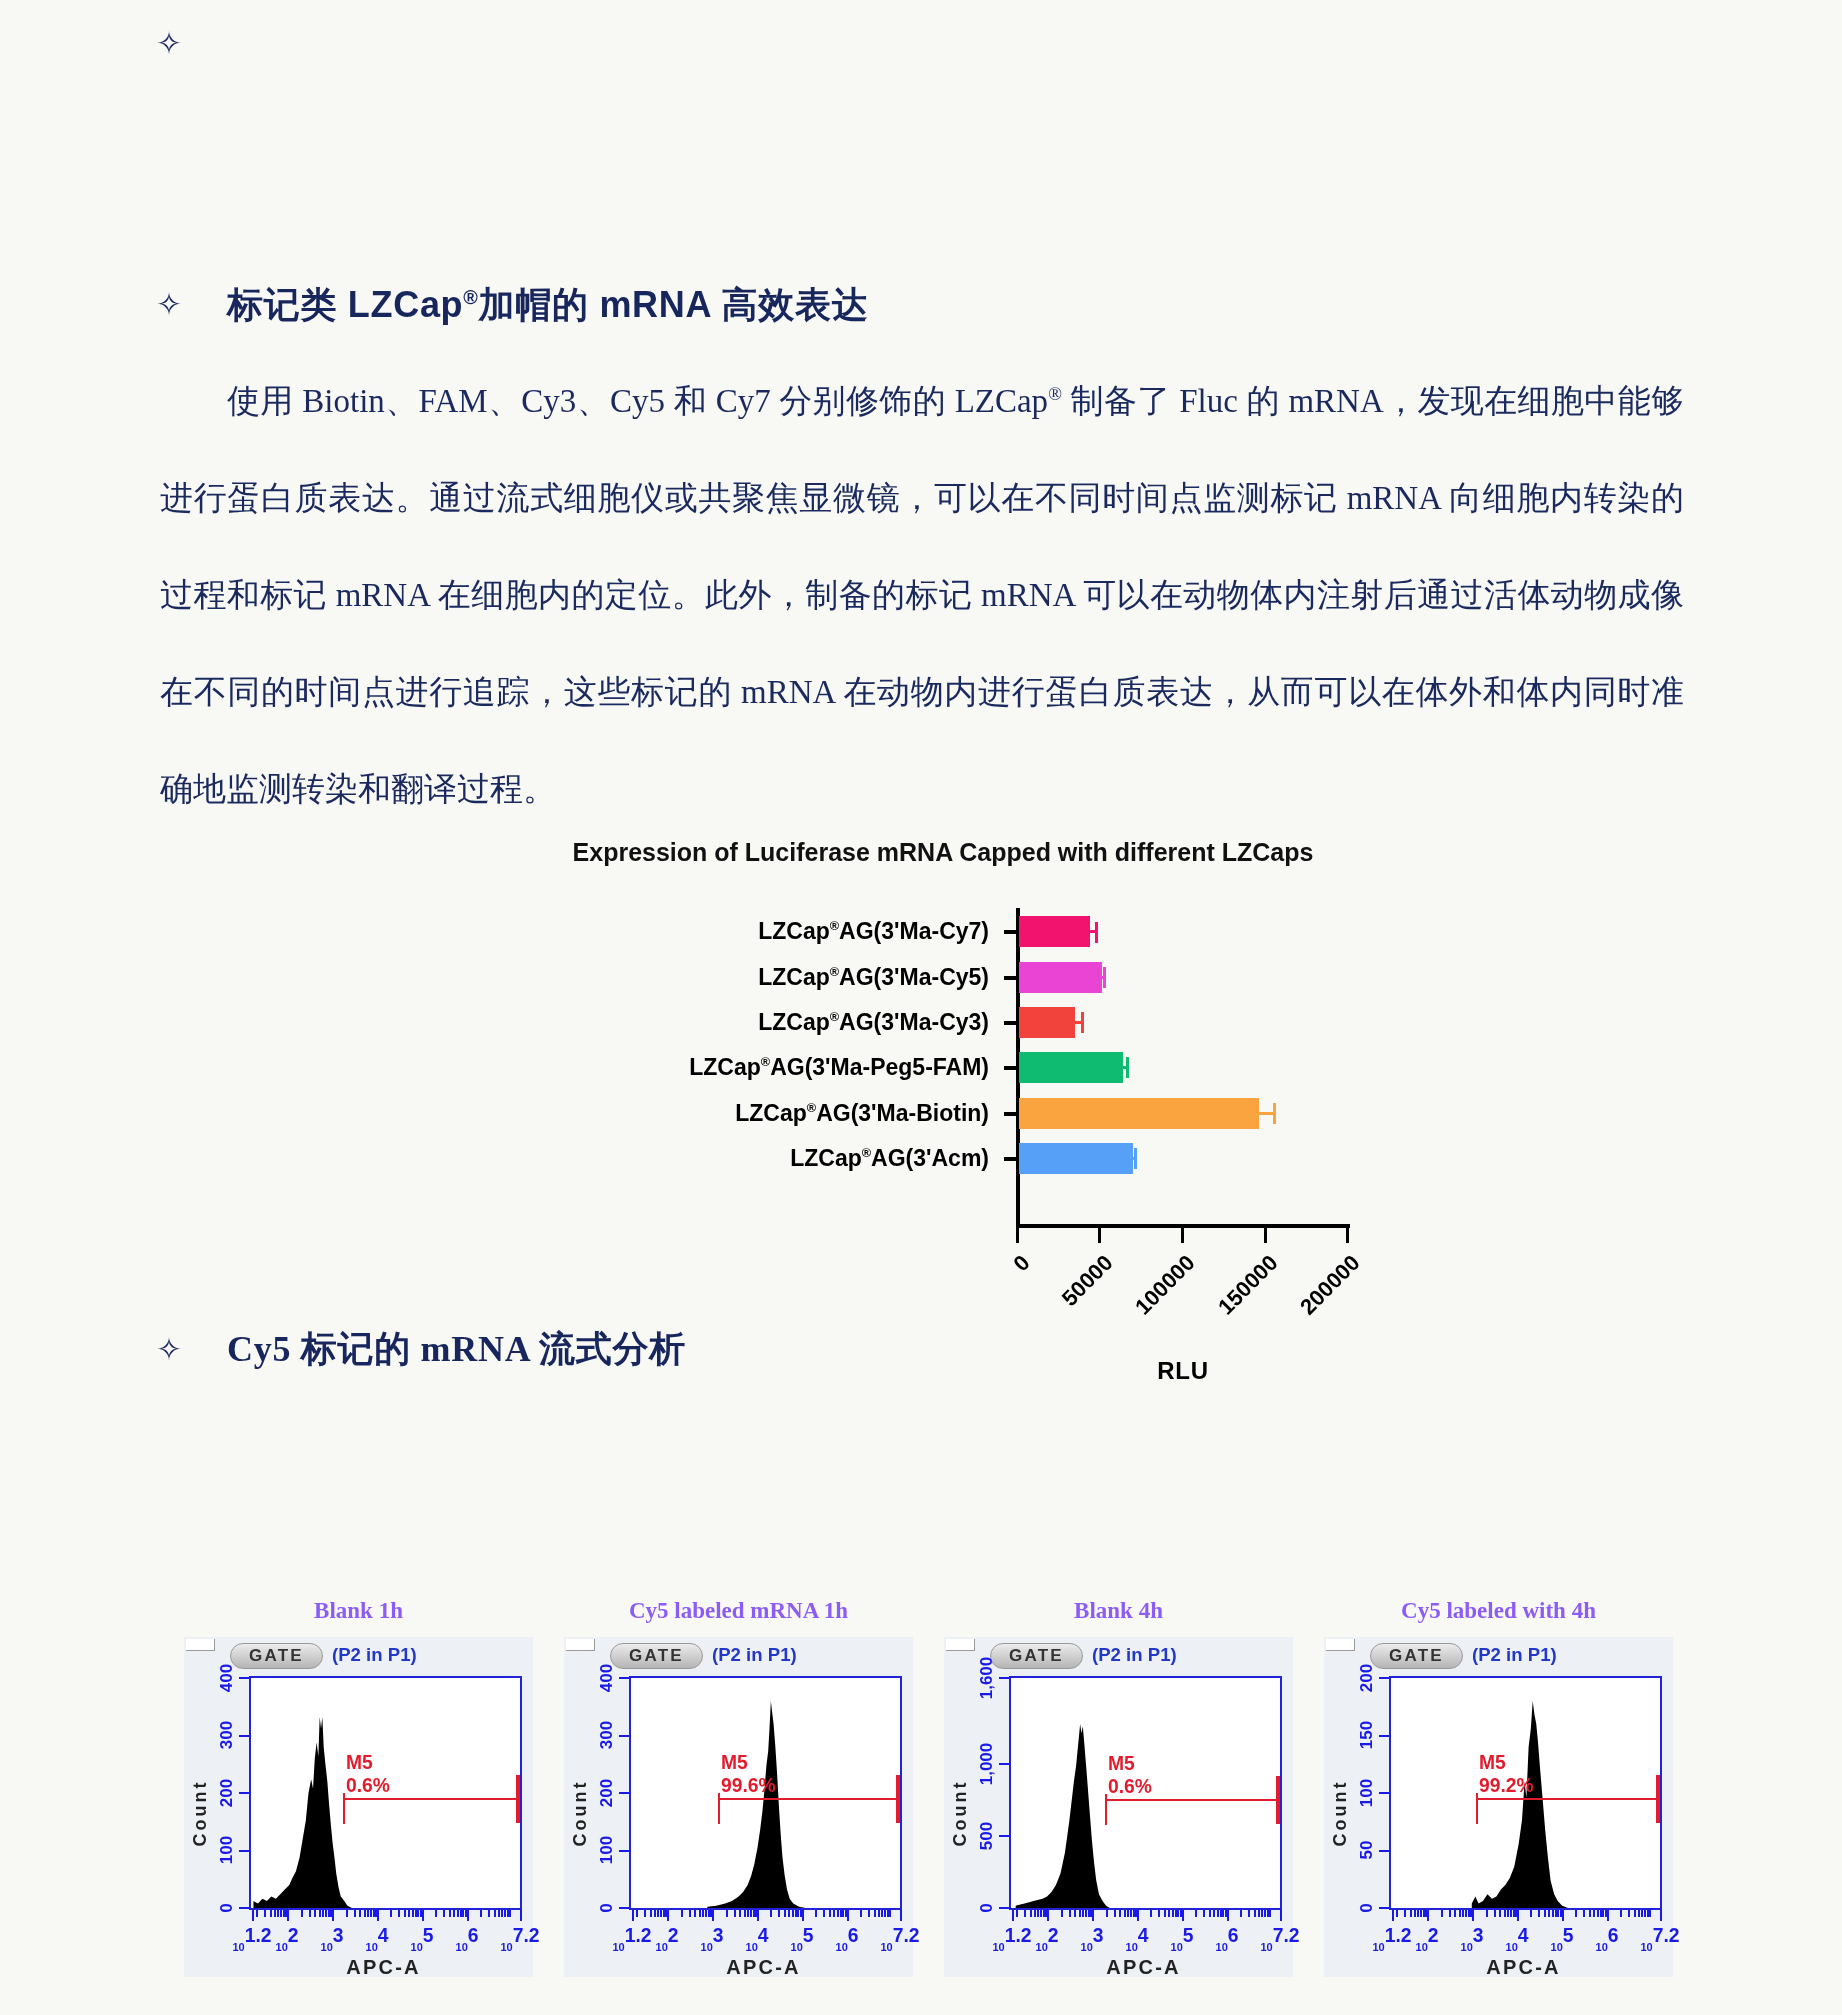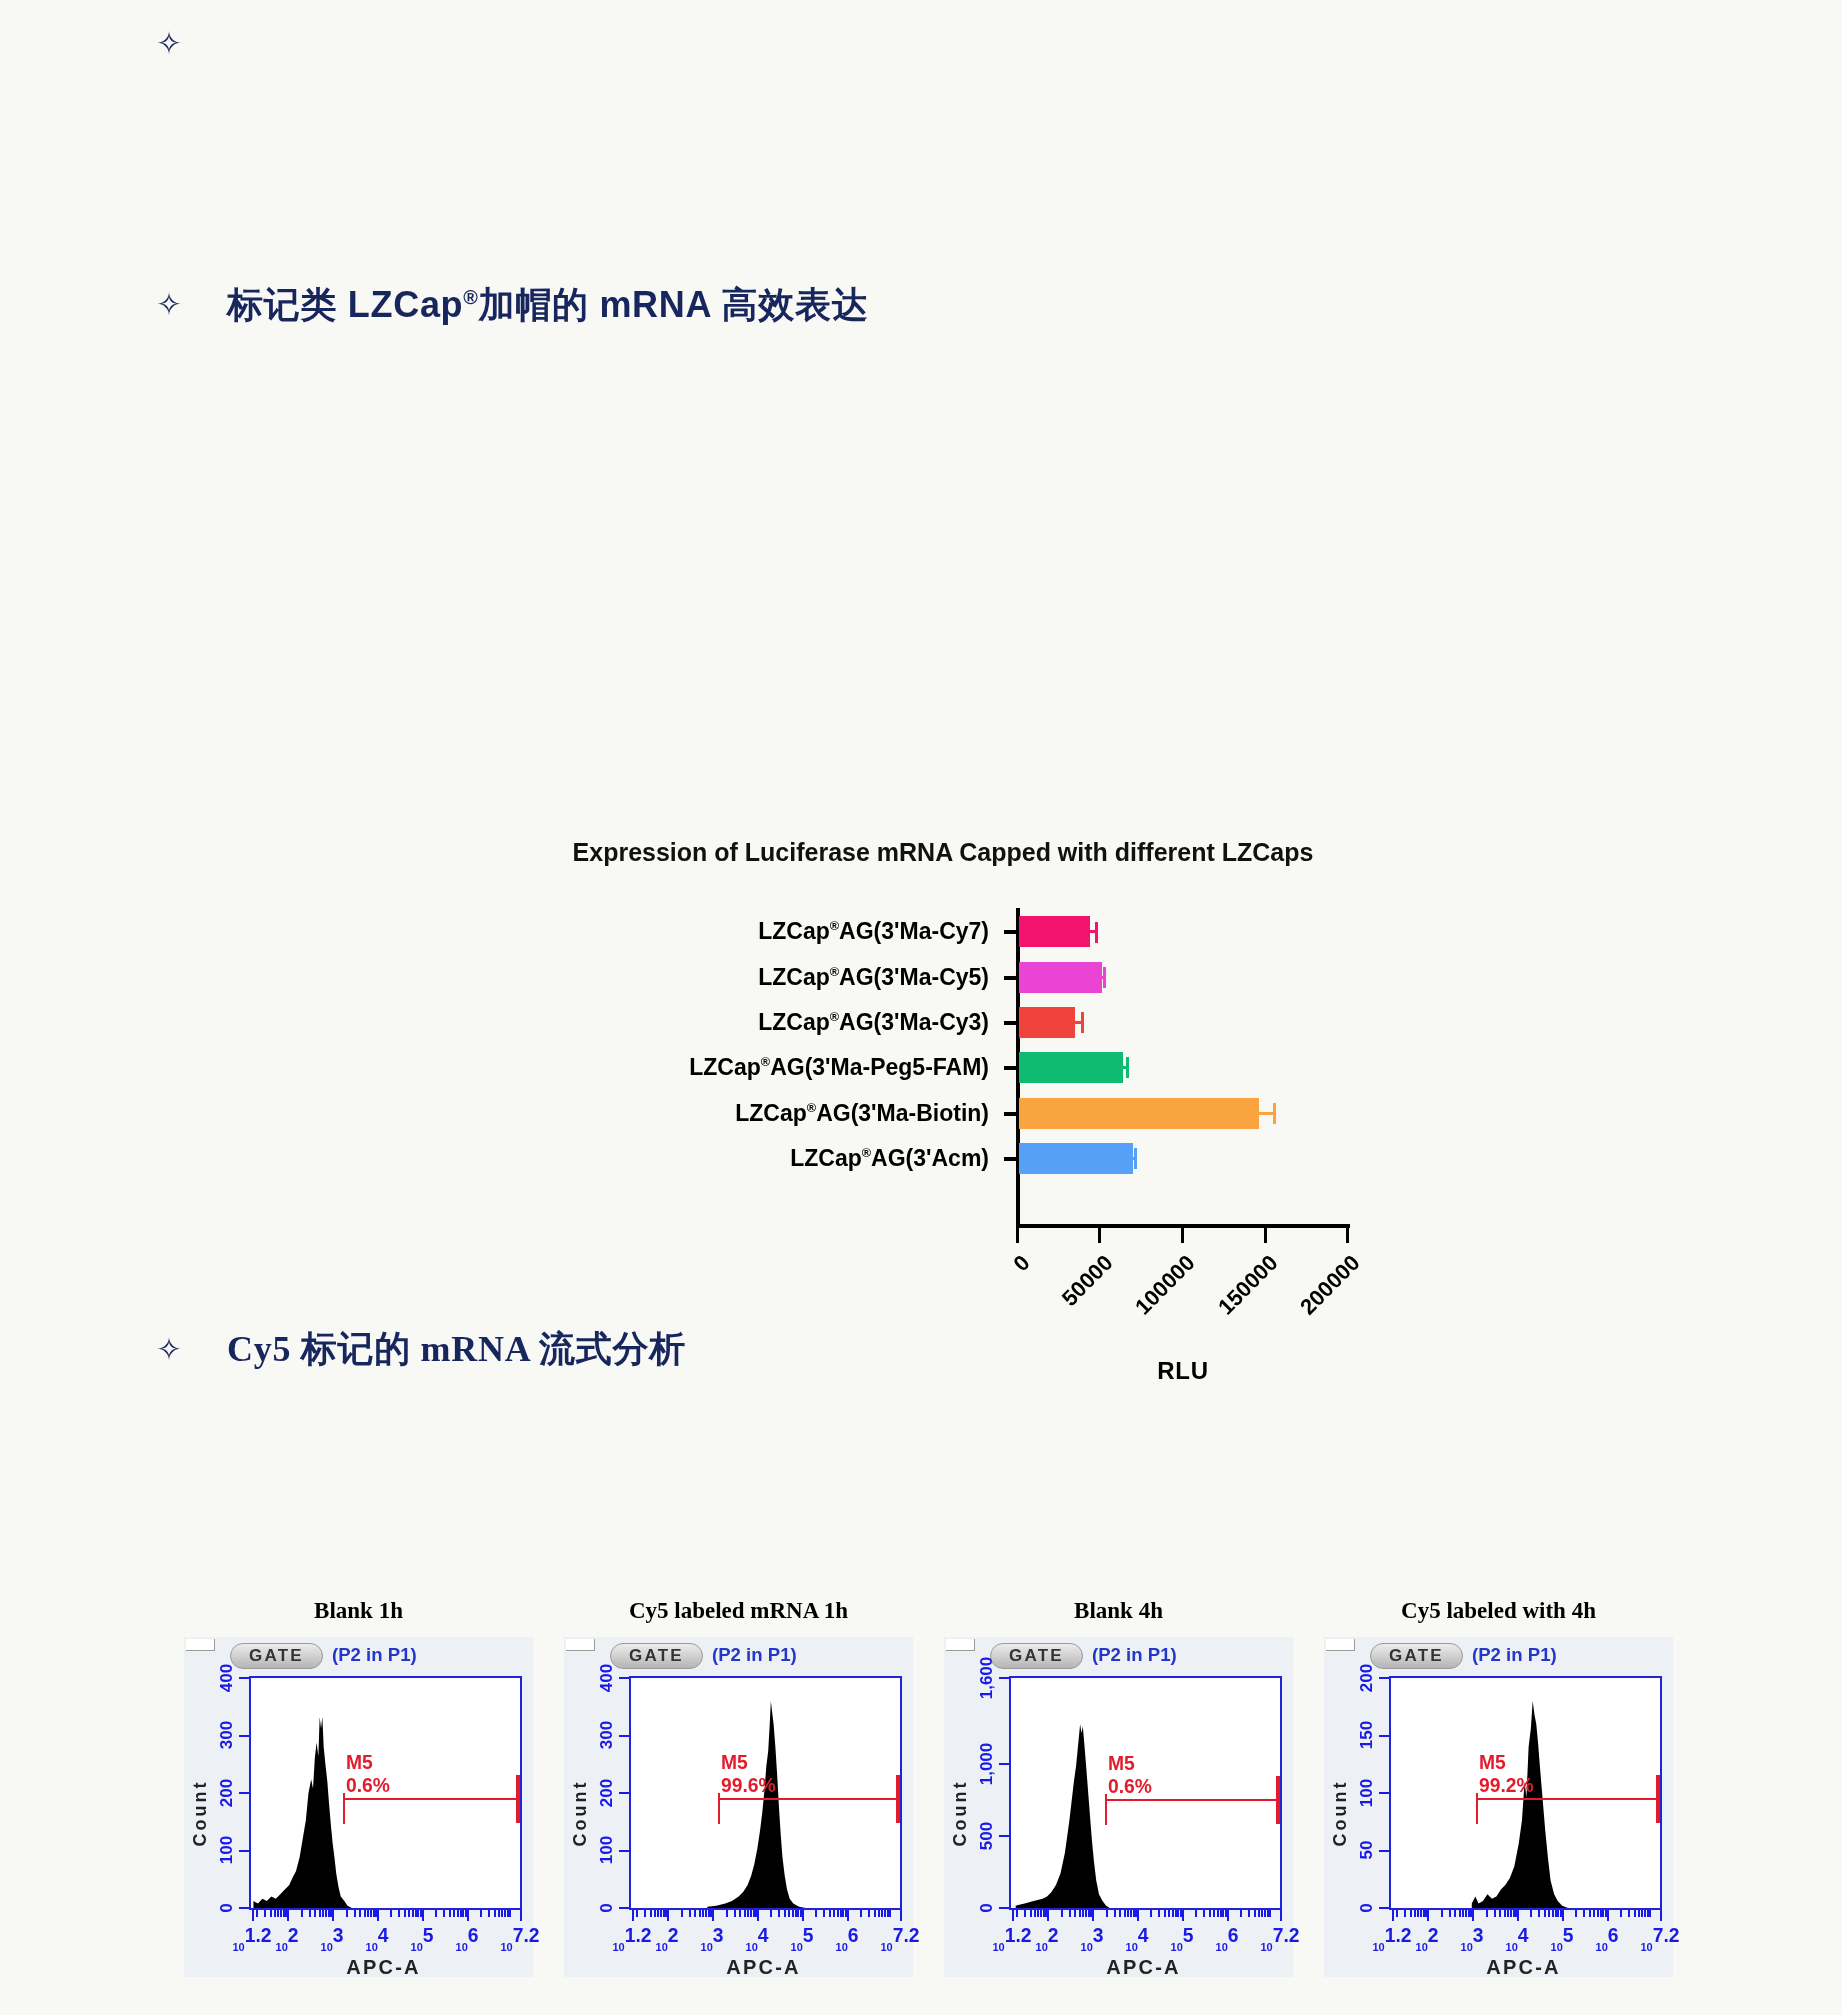--- a/index.html
+++ b/index.html
@@ -41,21 +41,21 @@
   .bar-xtick{position:absolute;top:324px;width:3px;height:16.3px;background:#000;}
   .bar-xlab{position:absolute;top:347px;width:126px;text-align:right;
     font-size:22px;font-weight:bold;transform:rotate(-45deg);
     transform-origin:top right;white-space:nowrap;}
   .bar-rlu{position:absolute;top:454px;left:615px;width:334px;text-align:center;
     font-size:24px;font-weight:bold;letter-spacing:0.7px;}
   
   .flow-row{position:absolute;left:184px;top:1598px;width:1489px;display:flex;
     justify-content:space-between;}
   .flow-panel{width:349px;}
-  .flow-title{font-size:23px;font-weight:bold;color:#000000;text-align:center;
+  .flow-title{font-size:23px;font-weight:bold;color:#8b5cf6;text-align:center;
     font-family:"Liberation Serif","DejaVu Serif",serif;margin-bottom:9px;height:30px;}
   .flow-box{position:relative;width:349px;height:340px;background:#edf1f6;
     font-family:"Liberation Sans","DejaVu Sans",sans-serif;}
   .corner-art{position:absolute;left:1.5px;top:1.5px;width:28px;height:11px;background:#fff;
     border-right:1.5px solid #9a9a9a;border-bottom:1.5px solid #9a9a9a;}
   .gate-pill{position:absolute;left:46px;top:6px;padding:2.2px 18px;border-radius:13.4px;
     background:linear-gradient(#ececec,#b5b5b5);border:0.7px solid #999;
     font-size:17px;font-weight:bold;color:#333;letter-spacing:2.2px;}
   .gate-info{position:absolute;left:148px;top:7.4px;font-size:18.6px;font-weight:bold;color:#2438c8;}
   .flow-plot{position:absolute;left:65px;top:39px;width:269px;height:230px;
@@ -86,20 +86,21 @@
   <div class="heading" style="top:21px;">
     <span class="bullet">✧</span>
   </div>
 
 
   <div class="heading" style="top:282px;">
     <span class="bullet">✧</span>
     <span class="htext regsup">标记类 LZCap<sup class="rg">®</sup>加帽的 mRNA 高效表达</span>
   </div>
 
+  <div class="para indent regsup" style="top:353px;">使用 Biotin、FAM、Cy3、Cy5 和 Cy7 分别修饰的 LZCap<sup class="rg">®</sup> 制备了 Fluc 的 mRNA，发现在细胞中能够进行蛋白质表达。通过流式细胞仪或共聚焦显微镜，可以在不同时间点监测标记 mRNA 向细胞内转染的过程和标记 mRNA 在细胞内的定位。此外，制备的标记 mRNA 可以在动物体内注射后通过活体动物成像在不同的时间点进行追踪，这些标记的 mRNA 在动物内进行蛋白质表达，从而可以在体外和体内同时准确地监测转染和翻译过程。</div>
 
   <div class="chart">
     <div class="chart-title">Expression of Luciferase mRNA Capped with different LZCaps</div>
     <div class="bar-plot" id="bar-plot">
       <div class="bar-axis-v"></div>
       <div class="bar-axis-h"></div>
       <div id="bar-rows">
           <div class="bar-row" style="top: 13.4px; width: 1084px; height: 31px;">
             <div class="bar-label">LZCap<sup class="rg">®</sup>AG(3'Ma-Cy7)</div>
             <div class="bar-cat-tick"></div>

